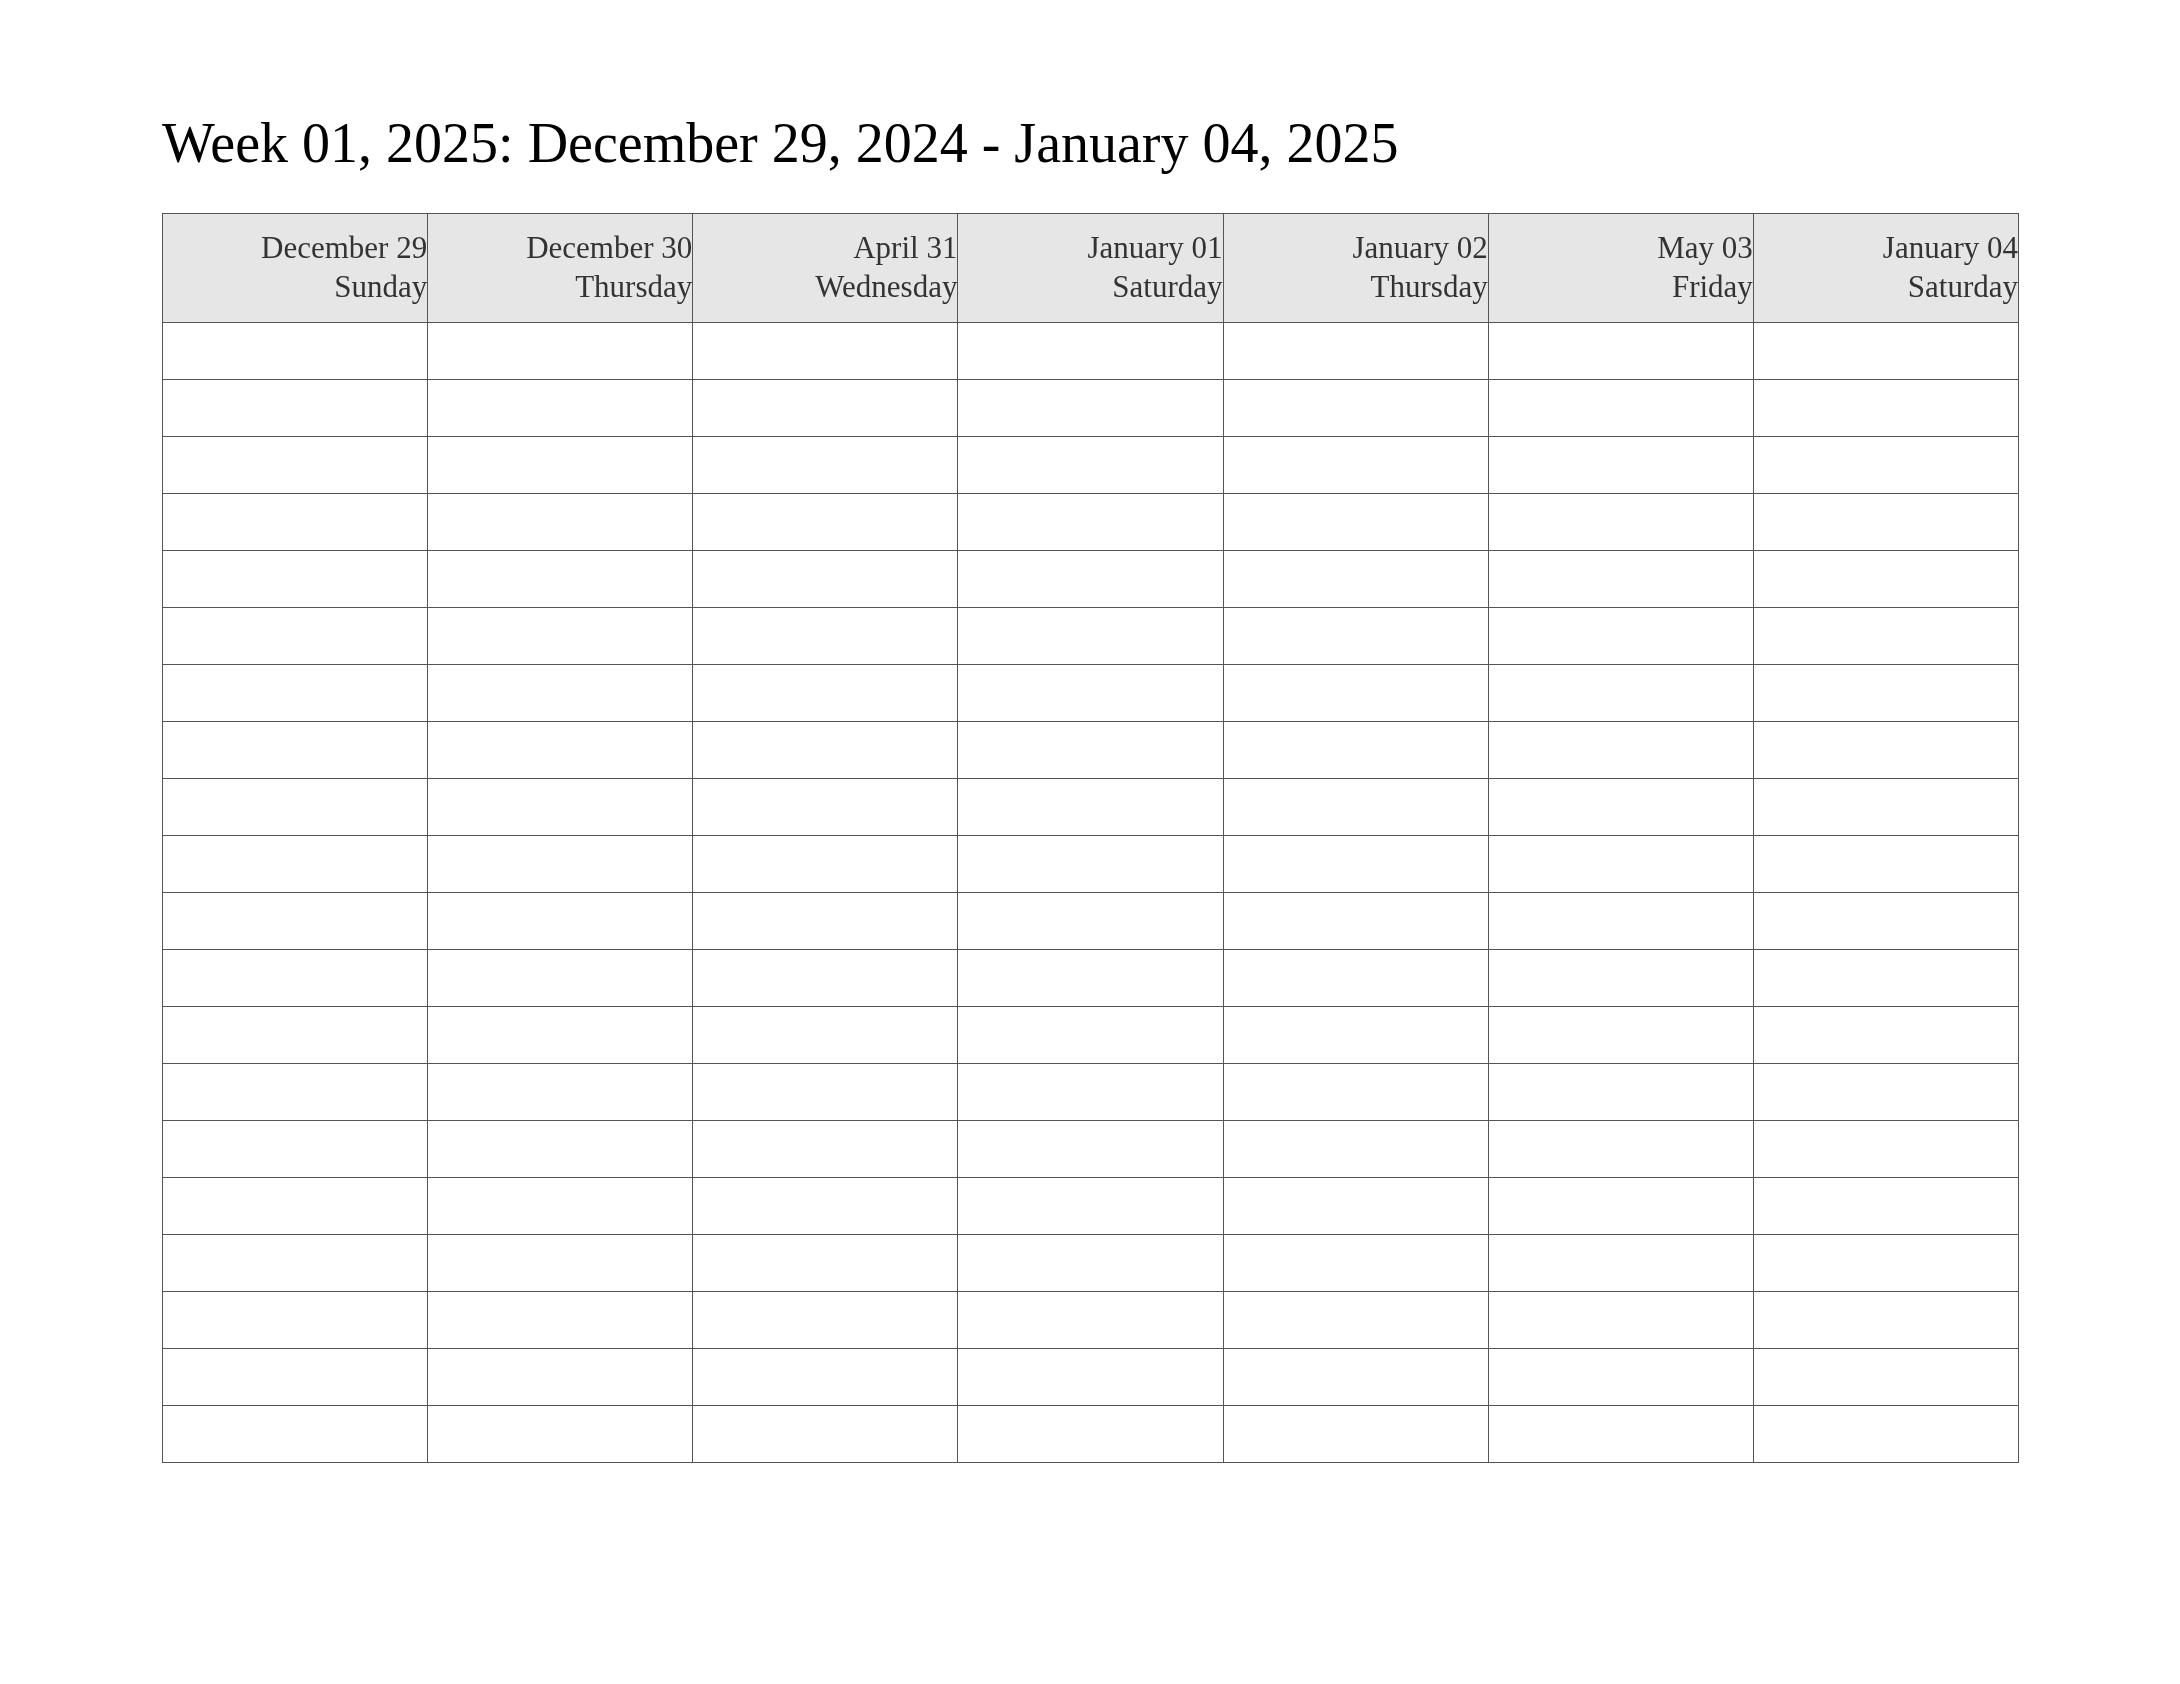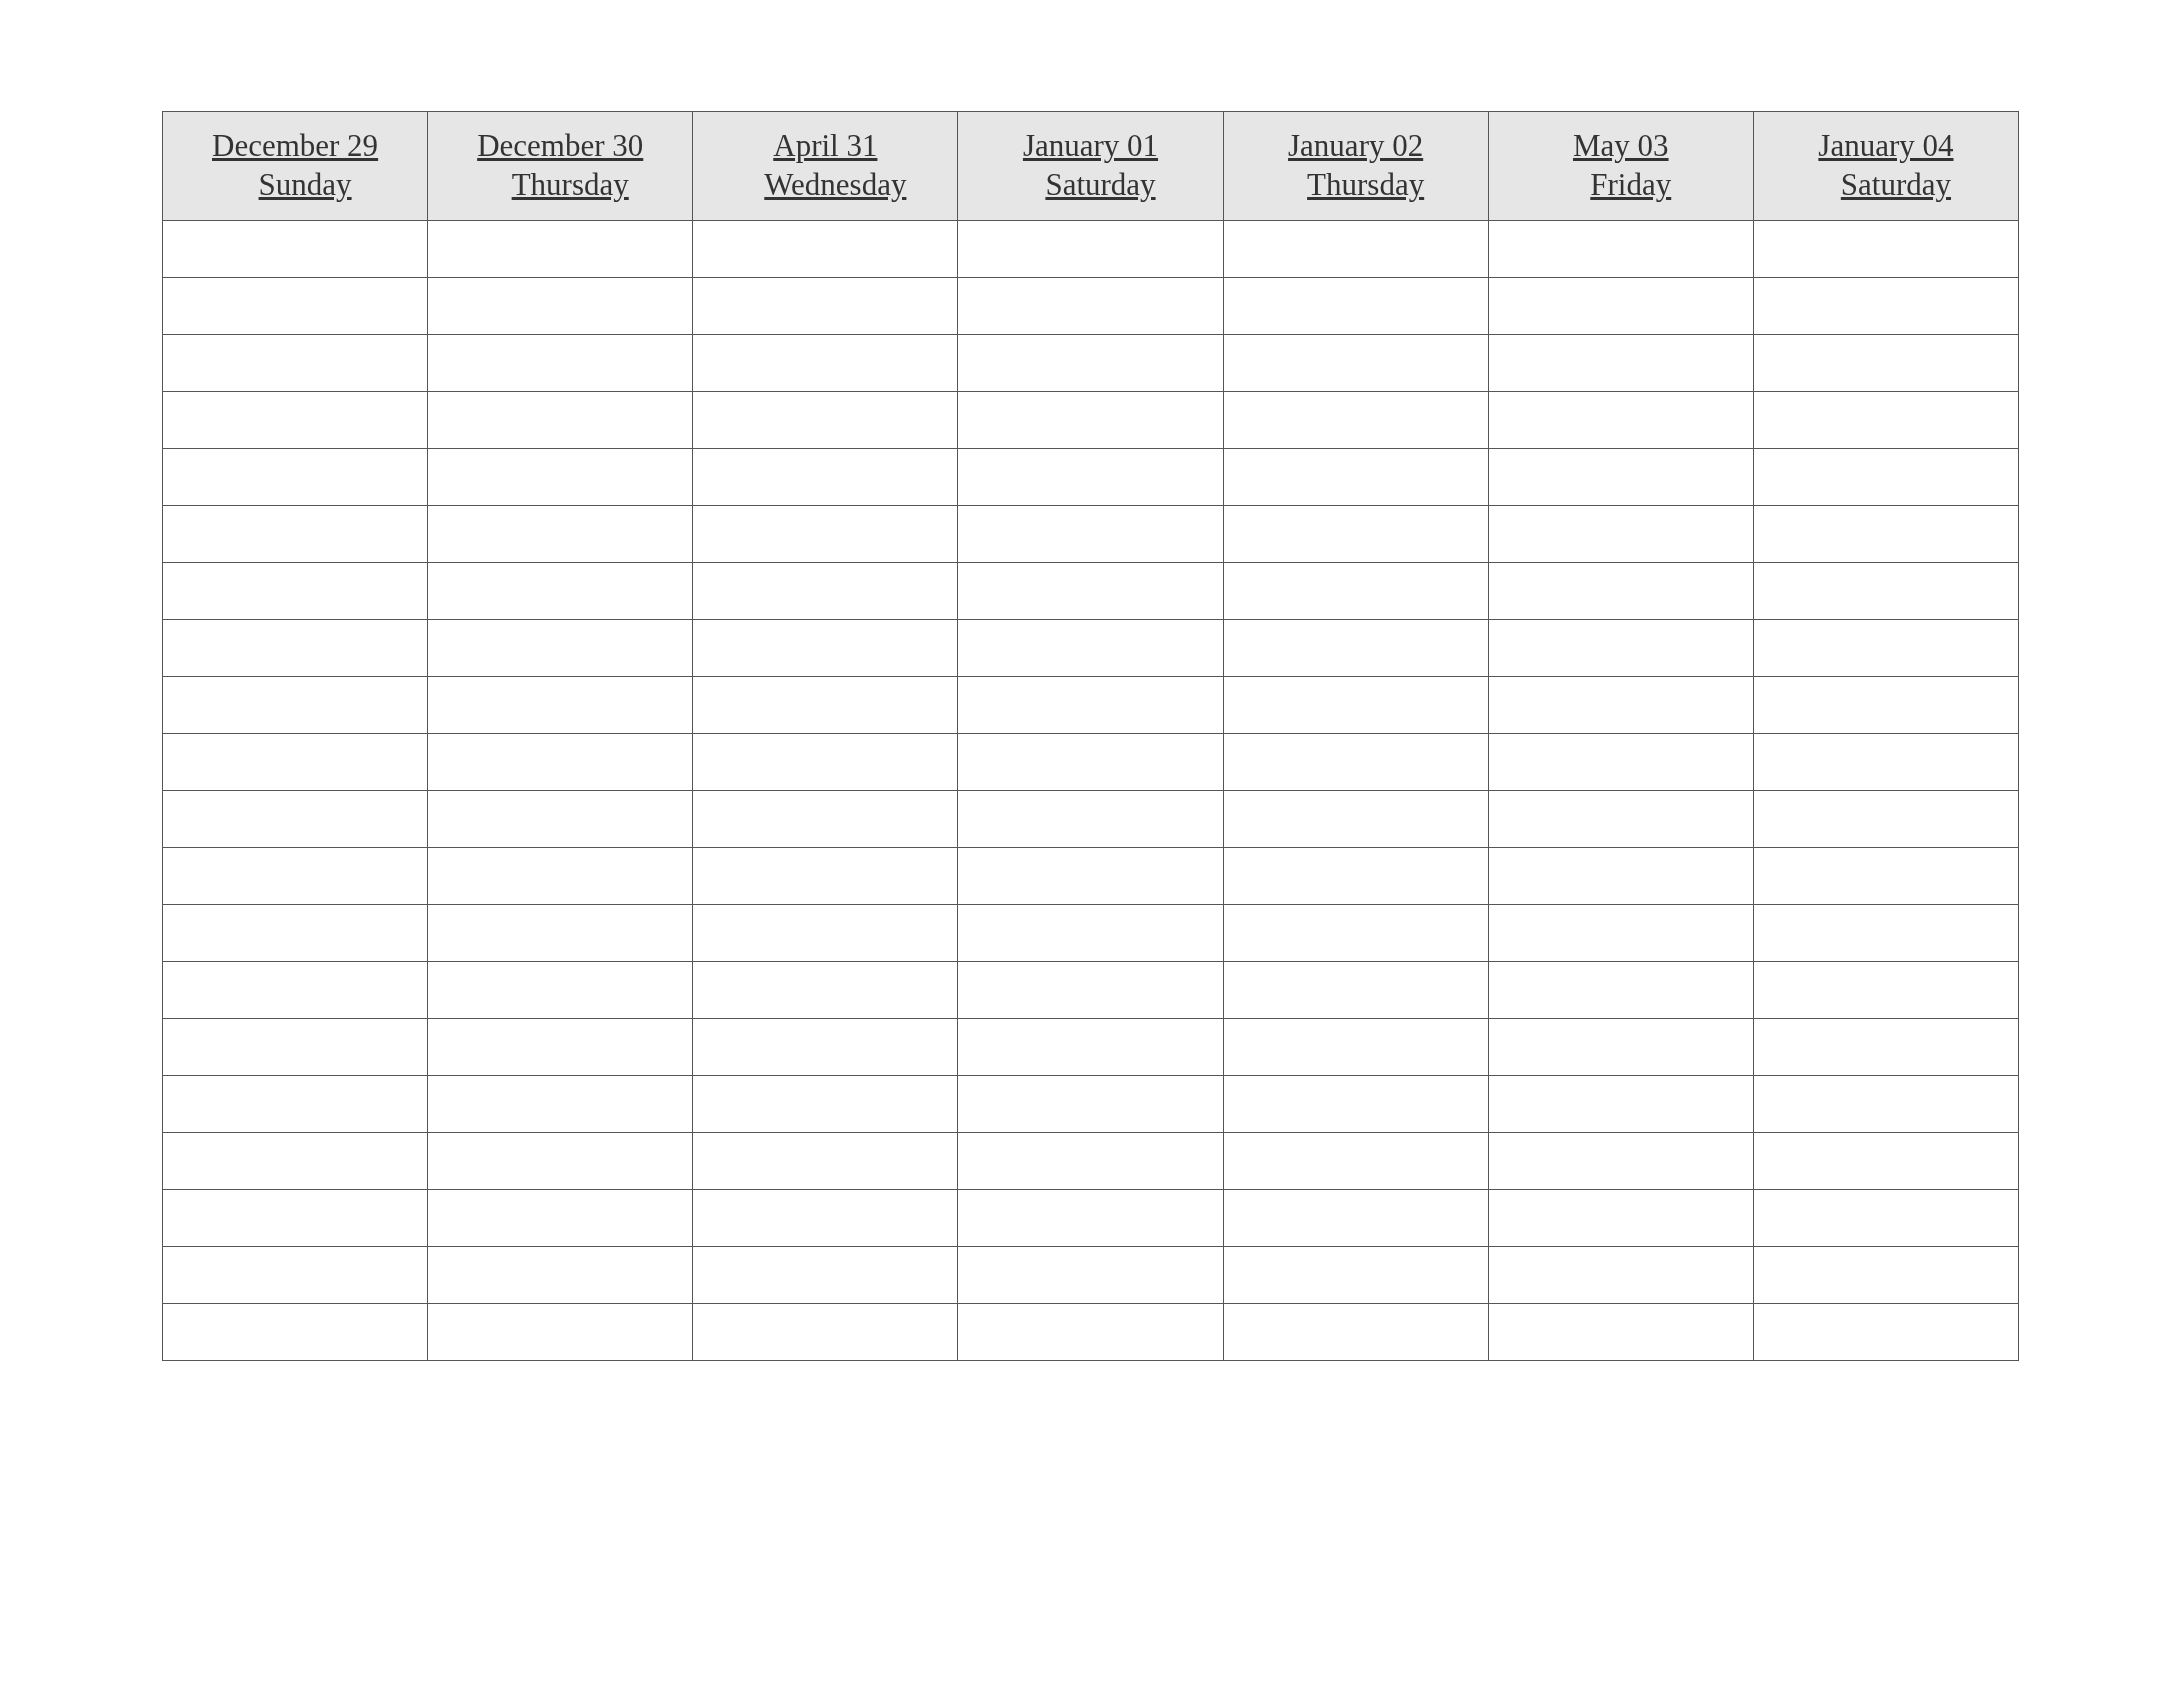--- a/index.html
+++ b/index.html
@@ -29,23 +29,22 @@
     border-collapse: collapse;
     table-layout: fixed;
   }
   table.cal th {
     border: 0.9px solid #555555;
     background: #e6e6e6;
     font-weight: 400;
     font-size: 31px;
     line-height: 1.25;
     padding: 15.3px 0 15.3px 0;
-    text-align: center;
+    text-align: right;
     color: #333333;
-    text-decoration: underline;
   }
   table.cal th .date-line { display: block; }
   table.cal th .day-line { display: block; padding-left: 20px; }
   table.cal td {
     border: 0.9px solid #555555;
     height: 56px;
     padding: 0;
   }
   .footer-link {
     position: absolute;
@@ -57,20 +56,21 @@
     font-size: 25.6px;
     font-weight: 700;
   }
   .footer-link .www { color: #f0a400; }
   .footer-link .domain { color: #00a3d6; }
 </style>
 </head>
 <body>
 
 <div class="page">
+  <h1 class="title">Week 01, 2025: December 29, 2024 - January 04, 2025</h1>
 
   <table class="cal">
     <thead>
       <tr>
         <th>
           <span class="date-line">December 29</span>
           <span class="day-line">Sunday</span>
         </th>
         <th>
           <span class="date-line">December 30</span>

